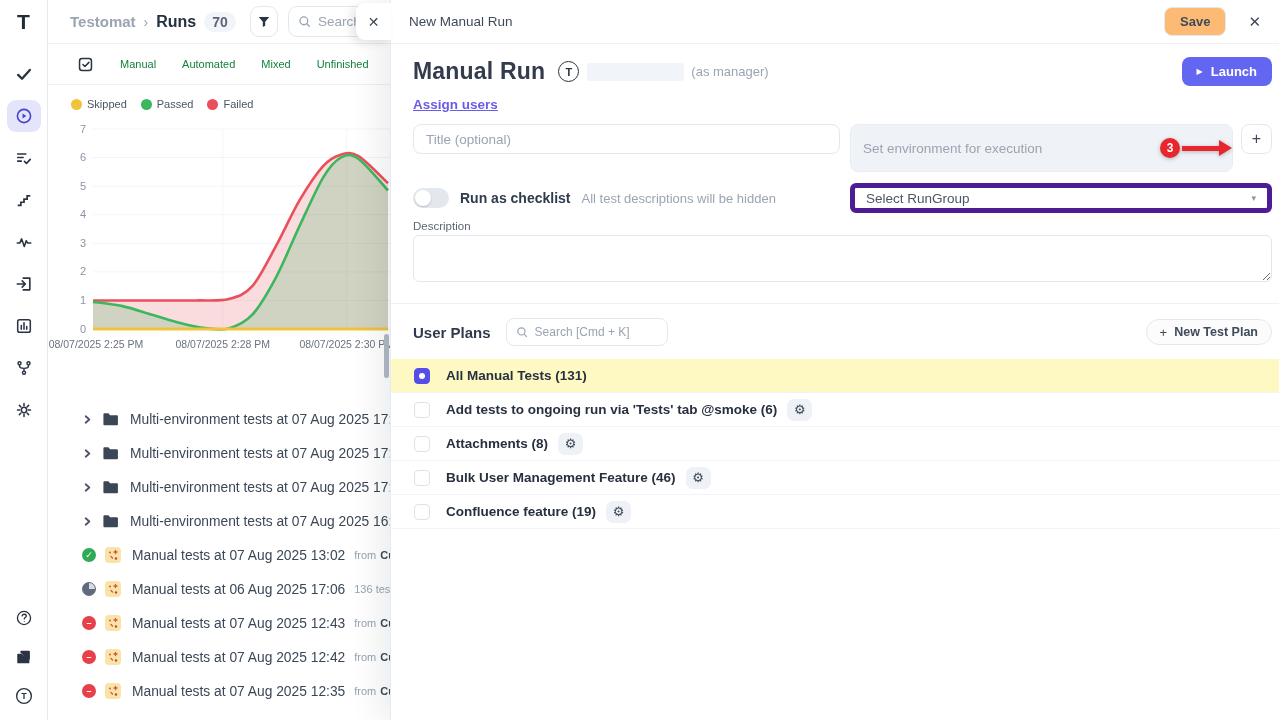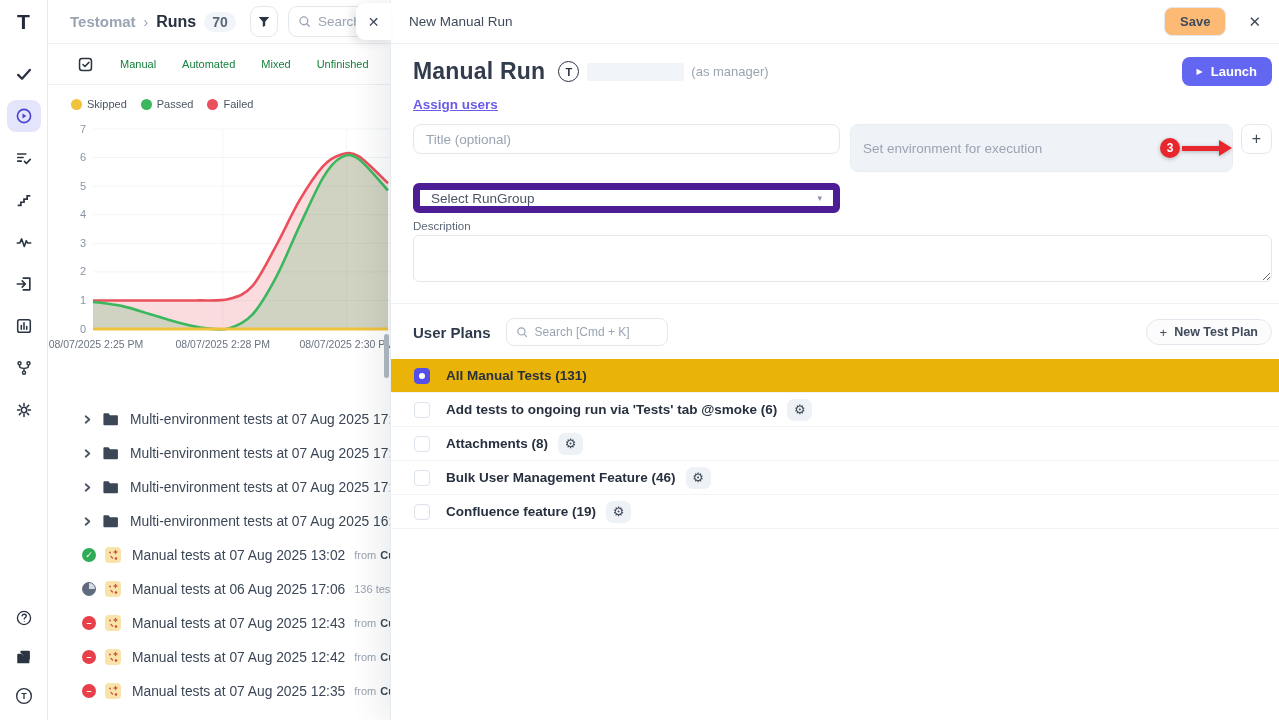--- a/index.html
+++ b/index.html
@@ -87,42 +87,42 @@
   .anno { position:absolute; right:40px; top:50%; transform:translateY(-50%); display:flex; align-items:center; z-index:5; pointer-events:none; filter:drop-shadow(0 1px 2px rgba(0,0,0,.25)); }
   .anno-badge { width:20px; height:20px; border-radius:50%; background:#e8262d; color:#fff; font-size:12px; font-weight:800; display:flex; align-items:center; justify-content:center; }
   .anno-line { width:37px; height:5px; background:#e8262d; margin-left:2px; }
   .anno-head { width:0; height:0; border-left:13px solid #e8262d; border-top:8px solid transparent; border-bottom:8px solid transparent; }
 
   .checklist-row { display:flex; align-items:center; gap:11px; height:30px; }
   .toggle { width:36px; height:20px; border-radius:10px; background:#e3e8ef; position:relative; cursor:pointer; flex:none; }
   .toggle .knob { position:absolute; left:2px; top:2px; width:16px; height:16px; border-radius:50%; background:#fff; box-shadow:0 1px 2px rgba(0,0,0,.18); }
   .checklist-label { font-size:14px; font-weight:700; color:#2f3a4c; white-space:nowrap; }
   .checklist-hint { font-size:13px; color:#9aa4b2; white-space:nowrap; }
-  .select-box { height:30px; border:7px solid #4c1d95; border-radius:6px; display:flex; align-items:center; justify-content:space-between; padding:0 11px; cursor:pointer; }
+  .select-box { height:30px; border:5px solid #4c1d95; border-radius:6px; display:flex; align-items:center; justify-content:space-between; padding:0 11px; cursor:pointer; }
   .select-box .sel-text { font-size:13.5px; color:#4b5563; }
   .select-box .caret { font-size:9px; color:#8a94a6; }
 
   .desc-block { grid-column:1 / -1; margin-top:-4px; }
   .desc-label { font-size:11.5px; color:#5c6676; margin-bottom:3px; }
   .desc-area { width:100%; height:47px; border:1px solid #e3e7ee; border-radius:6px; resize:vertical; font-family:inherit; font-size:13px; padding:6px 10px; color:#3b4757; outline:none; }
 
   .divider { margin:17px -7px 0 -22px; border-top:1px solid #eef1f4; }
 
   .tp-header { display:flex; align-items:center; margin-top:14px; }
   .tp-title { font-size:15px; font-weight:700; color:#2f3a4c; }
   .tp-search { margin-left:15px; width:162px; height:28px; border:1px solid #e3e7ee; border-radius:8px; display:flex; align-items:center; gap:7px; padding:0 9px; }
   .tp-search svg { width:12px; height:12px; stroke:#9aa4b2; flex:none; }
   .tp-search input { border:none; outline:none; width:100%; font-size:12px; color:#3b4757; font-family:inherit; }
   .tp-search input::placeholder { color:#9aa4b2; }
   .new-plan-btn { margin-left:auto; height:26px; display:flex; align-items:center; gap:7px; border:1px solid #e3e7ee; border-radius:14px; background:#fcfcfd; padding:0 13px; font-size:12.5px; font-weight:600; color:#3f4a5a; cursor:pointer; font-family:inherit; }
   .new-plan-btn .plus { font-size:13px; font-weight:500; }
 
   .plans-list { margin:13px -7px 0 -22px; }
   .plan-row { height:34px; display:flex; align-items:center; padding-left:23px; border-bottom:1px solid #f1f3f6; cursor:pointer; }
-  .plan-row.highlight { background:#eab308; }
+  .plan-row.highlight { background:#fef9c3; }
   .cbox { width:16px; height:16px; border-radius:4px; border:1.5px solid #dde3ea; background:#fff; flex:none; position:relative; }
   .cbox.checked { background:#554fe8; border-color:#554fe8; }
   .cbox.checked::after { content:""; position:absolute; left:50%; top:50%; width:6px; height:6px; margin:-3px 0 0 -3px; border-radius:50%; background:#fff; }
   .plan-label { margin-left:16px; font-size:13.5px; font-weight:600; color:#27303f; white-space:nowrap; }
   .gear-btn { margin-left:10px; width:25px; height:22px; border:none; border-radius:7px; background:#eef1f5; color:#3f4a5a; font-size:13px; display:flex; align-items:center; justify-content:center; cursor:pointer; line-height:1; }
 </style>
 </head>
 <body>
 
 <div class="stage">
@@ -431,20 +431,27 @@
         <div class="env-row">
           <input class="env-input" placeholder="Set environment for execution" style="">
           <div class="anno">
             <span class="anno-badge">3</span>
             <span class="anno-line"></span>
             <span class="anno-head"></span>
           </div>
           <button class="plus-btn">+</button>
         </div>
 
+        <div class="checklist-row">
+          <span class="toggle">
+              <span class="knob"></span>
+            </span>
+          <span class="checklist-label">Run as checklist</span>
+          <span class="checklist-hint">All test descriptions will be hidden</span>
+        </div>
 
         <div class="select-box">
           <span class="sel-text">Select RunGroup</span>
           <span class="caret">▾</span>
         </div>
 
         <div class="desc-block">
           <div class="desc-label">Description</div>
           <textarea class="desc-area" style=""></textarea>
         </div>

